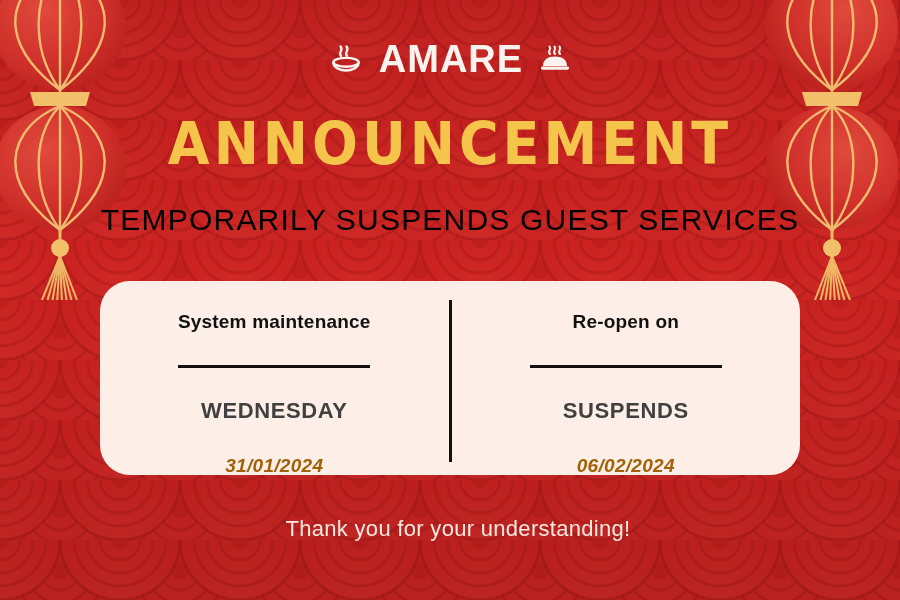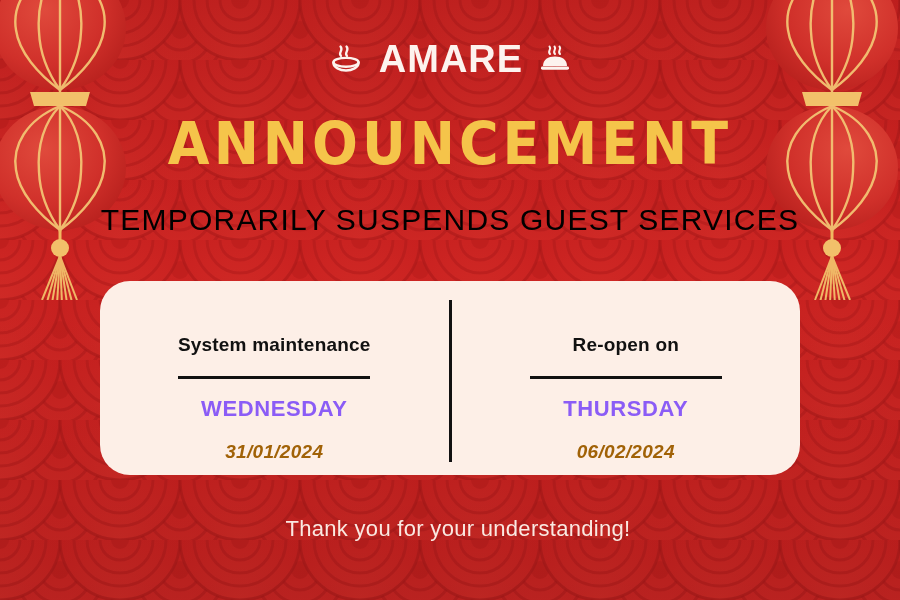--- a/index.html
+++ b/index.html
@@ -69,38 +69,38 @@
     background:#fdefe7;
     border-radius:30px;
     display:flex;
     align-items:stretch;
   }
   .card-col {
     flex:1 1 0;
     display:flex;
     flex-direction:column;
     align-items:center;
-    justify-content:center;
-    padding-top:40px;
+    justify-content:space-between;
+    padding-top:31px;
   }
   .col-heading {
     color:#111111;
     font-size:19px;
     font-weight:700;
     letter-spacing:.2px;
     line-height:1;
   }
   .col-rule {
     width:192px;
     height:3px;
     background:#111111;
     margin:22px 0 19px;
   }
   .col-day {
-    color:#8b5cf6;
+    color:#404040;
     font-size:22px;
     font-weight:700;
     letter-spacing:.6px;
     line-height:1;
   }
   .col-date {
     color:#a16207;
     font-size:19px;
     font-weight:600;
     letter-spacing:.3px;
@@ -286,21 +286,21 @@
       <div class="col-rule"></div>
       <div class="col-day">WEDNESDAY</div>
       <div class="col-date">31/01/2024</div>
     </div>
 
     <div class="card-divider"></div>
 
     <div class="card-col">
       <div class="col-heading">Re-open on</div>
       <div class="col-rule"></div>
-      <div class="col-day">THURSDAY</div>
+      <div class="col-day">SUSPENDS</div>
       <div class="col-date">06/02/2024</div>
     </div>
 
   </div>
 
   <div class="footnote">Thank you for your understanding!</div>
 
 </div>
 
 </body></html>

